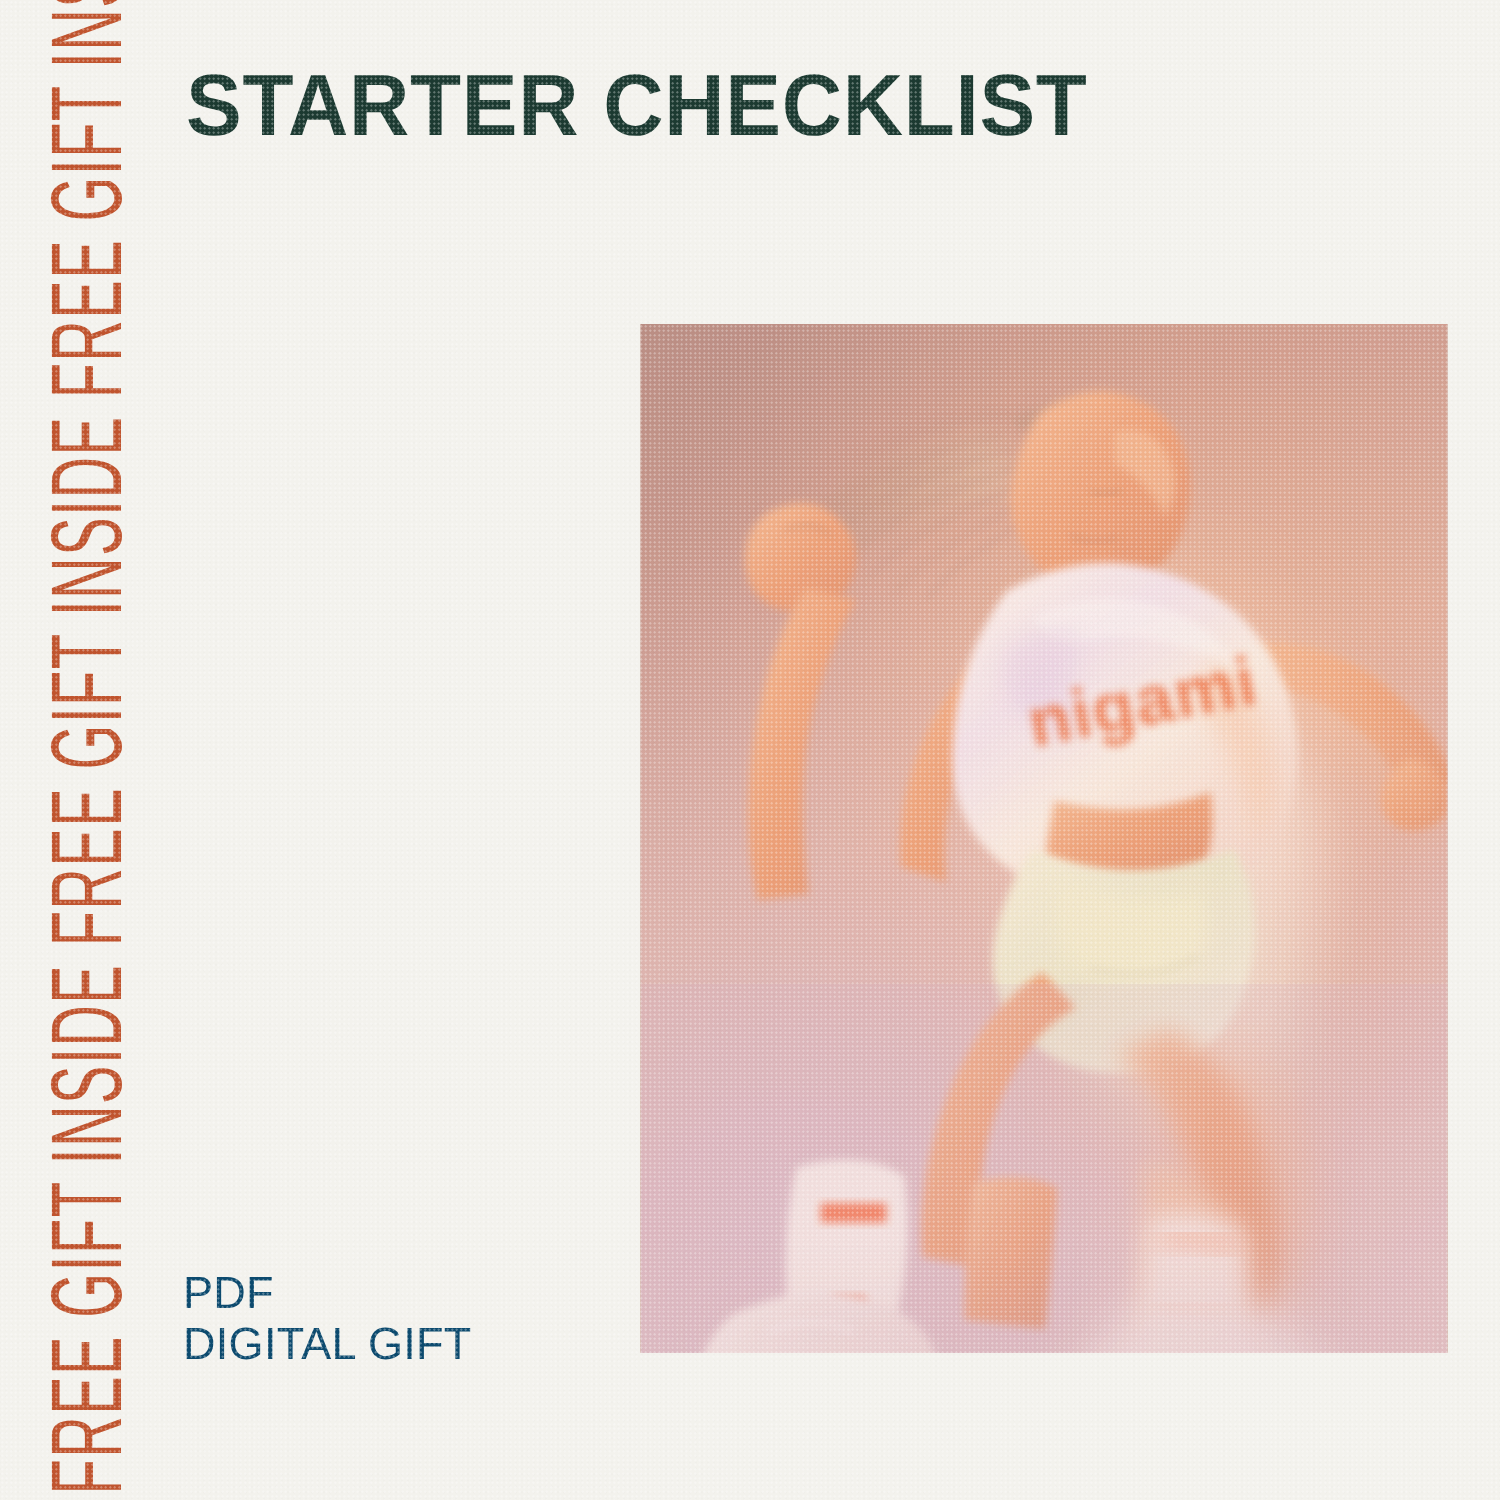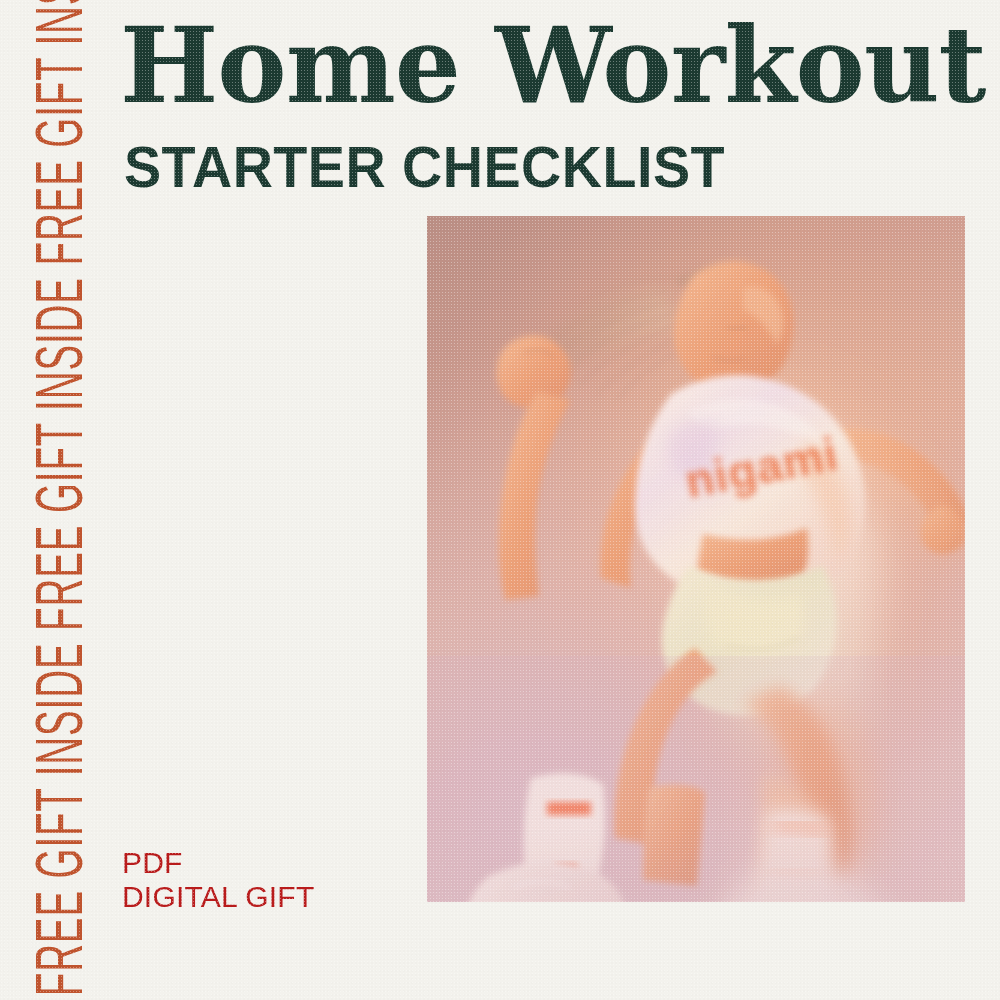--- a/index.html
+++ b/index.html
@@ -94,21 +94,21 @@
     transform-origin: left center;
     white-space: nowrap;
   }
 
   
   .caption {
     position: absolute;
     left: 122px;
     top: 846px;
     z-index: 20;
-    color: #b91c1c;
+    color: #0c4a6e;
     font-family: "Liberation Sans", sans-serif;
     font-weight: 500;
     font-size: 30px;
     line-height: 1.12;
     letter-spacing: .2px;
   }
   .caption div { white-space: nowrap; }
 
   
   .photo {
@@ -128,21 +128,20 @@
 
 <div class="poster">
 
   <div class="side-strip">
     <div class="side-strip-inner">
       <span class="ticker-text">FREE GIFT INSIDE FREE GIFT INSIDE FREE GIFT INSIDE FREE GIFT</span>
     </div>
   </div>
 
   <div class="headline-block">
-    <h1 class="title">Home Workout</h1>
     <div class="subtitle">STARTER CHECKLIST</div>
   </div>
 
   <div class="caption">
     <div>PDF</div>
     <div>DIGITAL GIFT</div>
   </div>
 
   <div class="photo">
     <svg viewBox="0 0 538 686" preserveAspectRatio="none">

